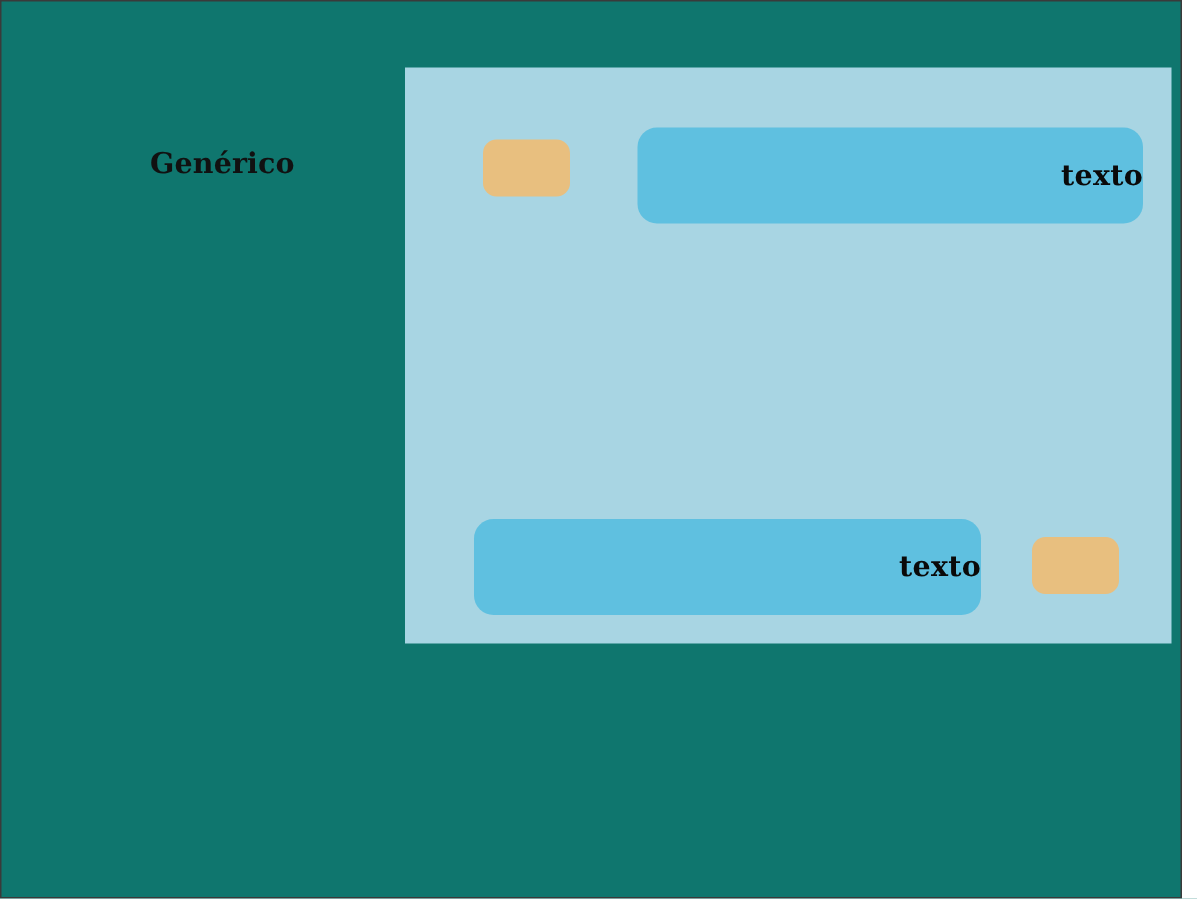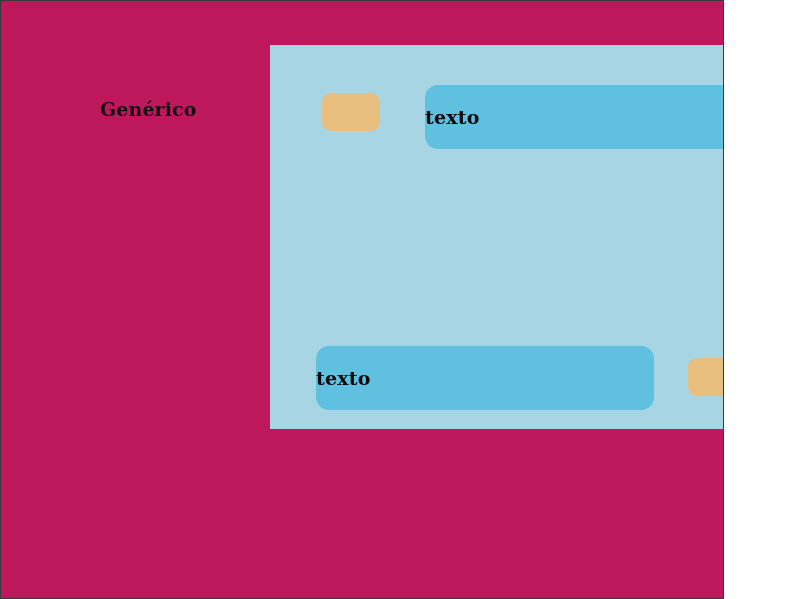--- a/index.html
+++ b/index.html
@@ -7,24 +7,24 @@
     margin: 0;
     padding: 0;
     background: #ffffff;
   }
   body {
     font-family: "DejaVu Serif", "Liberation Serif", serif;
   }
 
   #canvas {
     position: relative;
-    width: 724px;
+    width: 788px;
     height: 599px;
     box-sizing: border-box;
-    background: #be185d;
+    background: #0f766e;
     border: 1px solid #3a3a3a;
     overflow: hidden;
   }
 
   
   .caption {
     position: absolute;
     left: 99px;
     top: 96px;
     font-family: "DejaVu Serif", "Liberation Serif", serif;
@@ -46,21 +46,21 @@
     height: 384px;
     background: #a8d5e3;
   }
 
   
   .shape {
     position: absolute;
     box-sizing: border-box;
     display: flex;
     align-items: center;
-    justify-content: flex-start;
+    justify-content: flex-end;
   }
 
   .shape.swatch {
     background: #e8bf7f;
     border-radius: 9px;
   }
 
   .shape.pill {
     background: #5fc0e0;
     border-radius: 13px;

